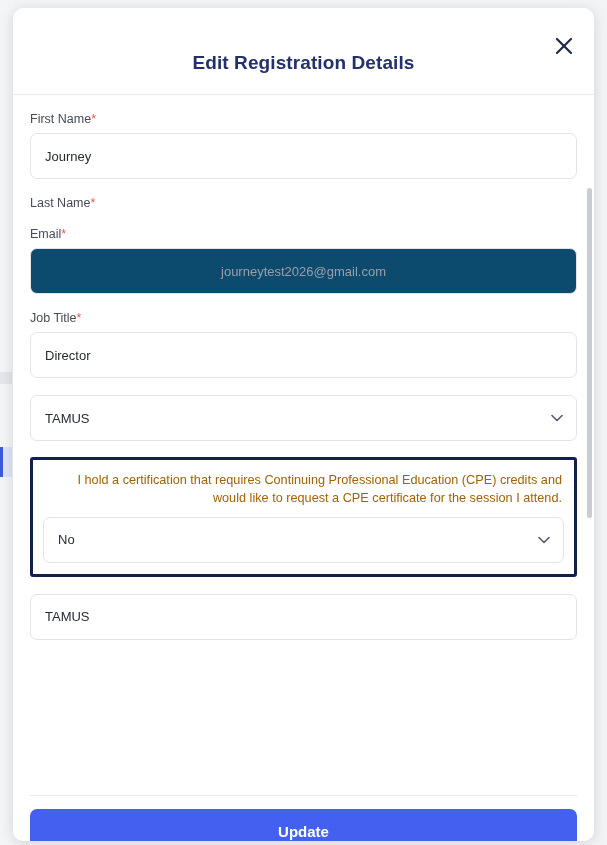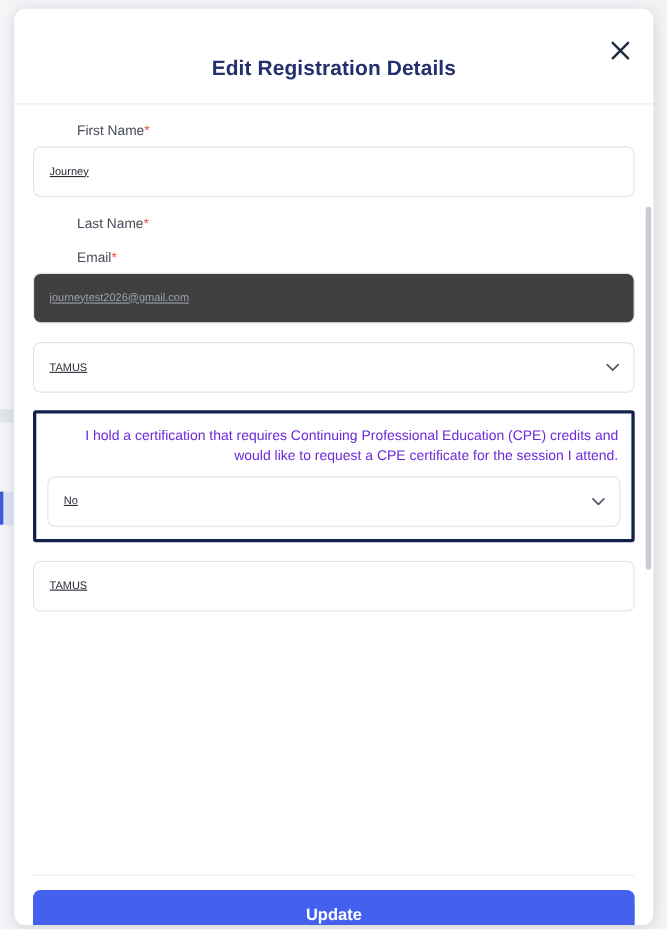--- a/index.html
+++ b/index.html
@@ -91,42 +91,41 @@
   }
 
   .field { margin-top: 17px; }
   .field:first-child { margin-top: 17px; }
 
   .label {
     font-size: 12.5px;
     color: #454b57;
     margin-bottom: 7px;
     display: block;
-    margin-left: 40px;
   }
   .req { color: #e8564a; font-size: 12.5px; }
 
   .input, .select {
     width: 100%;
     height: 46px;
     border: 1px solid #e2e4ea;
     border-radius: 7px;
     background: #ffffff;
     color: #252a33;
-    font-size: 10px;
+    font-size: 13px;
     font-family: "Liberation Sans", sans-serif;
     padding: 0 14px;
     outline: none;
     display: flex;
     align-items: center;
-    text-decoration: underline;
   }
   .input.disabled {
-    background: #404040;
+    background: #0c4a6e;
     color: #9aa0aa;
+    text-align: center;
   }
   .select {
     position: relative;
     justify-content: flex-start;
   }
   .select .chev {
     position: absolute;
     right: 13px;
     top: 50%;
     transform: translateY(-50%);
@@ -137,21 +136,21 @@
 
   .cpe-box {
     margin-top: 16px;
     border: 3px solid #13214a;
     border-radius: 3px;
     padding: 9px 10px 11px 10px;
   }
   .cpe-text {
     text-align: right;
     font-size: 12.7px;
-    color: #6d28d9;
+    color: #a16207;
     line-height: 1.45;
     margin: 2px 2px 9px 2px;
   }
 
   .footer-divider { position: absolute; left: 17px; right: 17px; top: 787px; height: 1px; background: #e9eaee; }
 
   .update-btn {
     position: absolute;
     left: 17px;
     top: 801px;
@@ -216,20 +215,24 @@
 
       <div class="field">
         <span class="label"><span>Last Name</span><span class="req">*</span></span>
       </div>
 
       <div class="field">
         <span class="label"><span>Email</span><span class="req">*</span></span>
         <input class="input disabled" type="text" disabled="" value="journeytest2026@gmail.com" style="">
       </div>
 
+      <div class="field">
+        <span class="label"><span>Job Title</span><span class="req">*</span></span>
+        <input class="input" type="text" value="Director" style="">
+      </div>
 
       <div class="field">
         <div class="select">
           <span>TAMUS</span>
           <span class="chev">
             <svg width="12" height="8" viewBox="0 0 12 8" aria-hidden="true">
               <polyline points="1,1.5 6,6.5 11,1.5" fill="none" stroke="#555b66" stroke-width="1.6" stroke-linecap="round" stroke-linejoin="round"></polyline>
             </svg>
           </span>
         </div>

